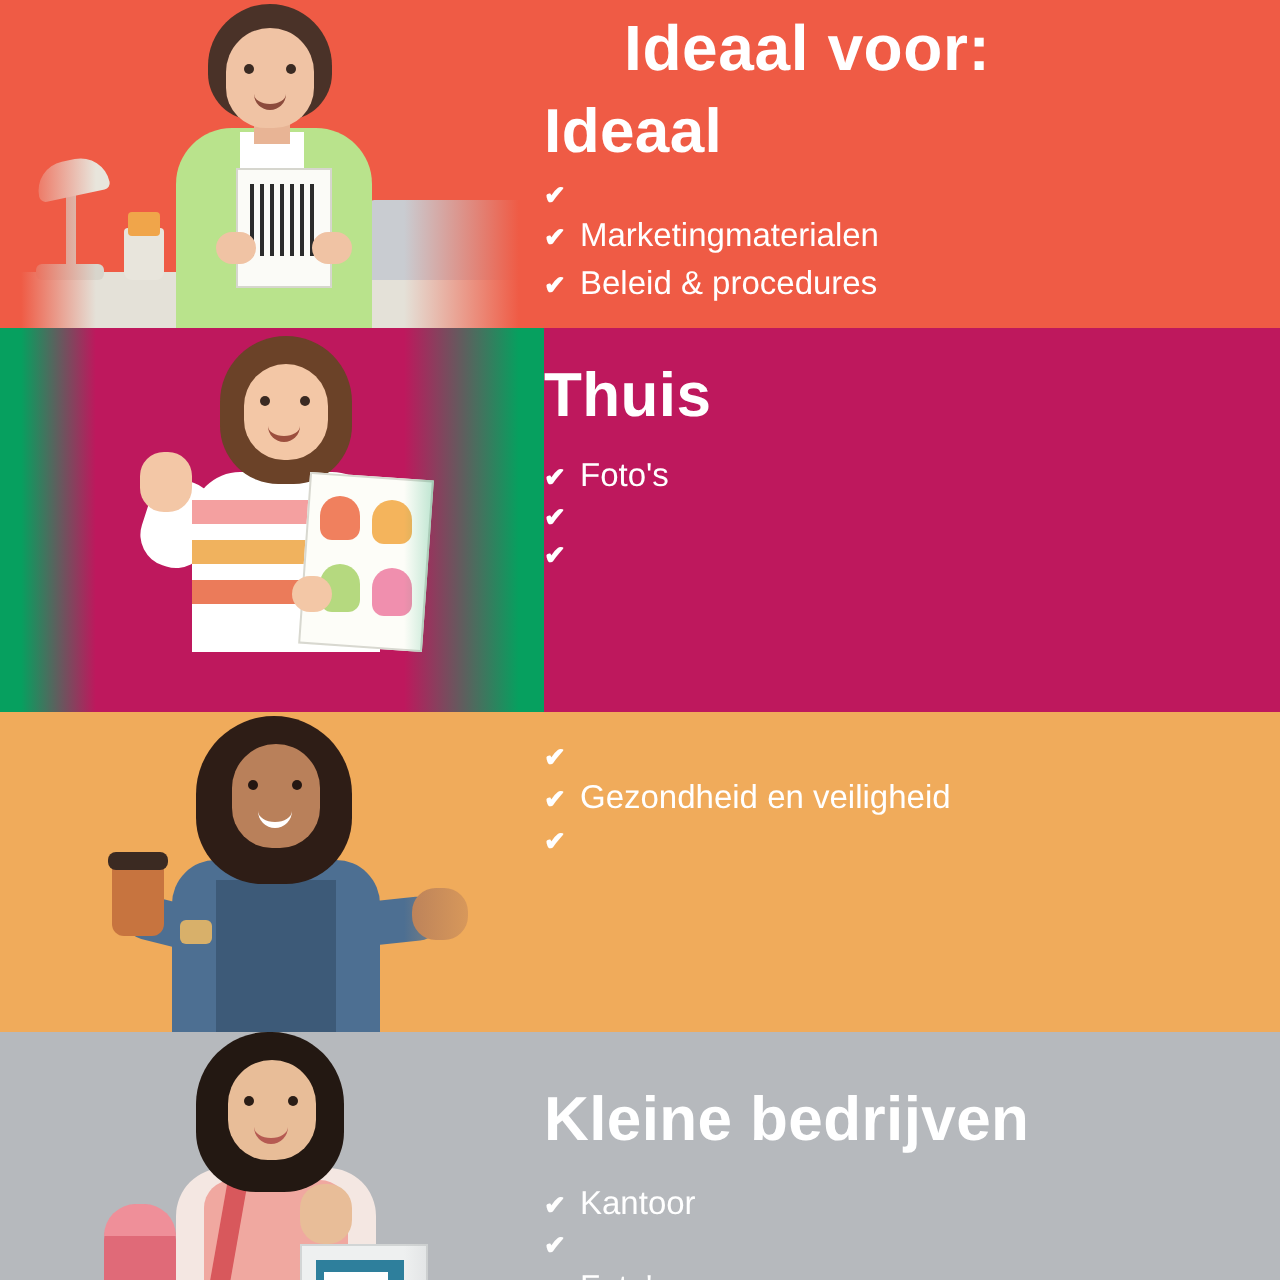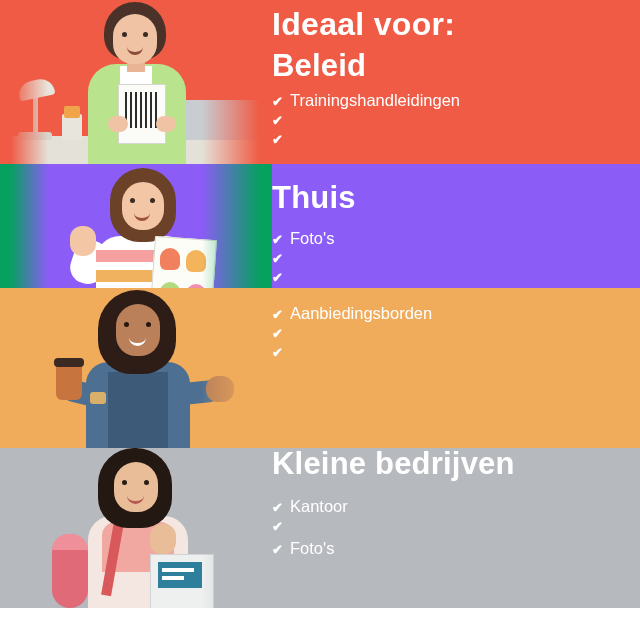--- a/index.html
+++ b/index.html
@@ -18,50 +18,51 @@
     width: 640px;
     height: 640px;
   }
   .band {
     position: relative;
     width: 100%;
     box-sizing: border-box;
     overflow: hidden;
   }
   .band-1 { height: 164px; background: #ef5b45; }
-  .band-2 { height: 124px; background: #8b5cf6; }
+  .band-2 { height: 192px; background: #be185d; }
   .band-3 { height: 160px; background: #f0ab5b; }
   .band-4 { height: 160px; background: #b6b9bd; }
 
   
   .text-col {
     position: absolute;
     left: 272px;
     top: 0;
     right: 8px;
     height: 100%;
     color: #ffffff;
   }
   .headline-top {
     font-size: 32px;
     font-weight: bold;
     letter-spacing: 0.3px;
     line-height: 1;
     padding-top: 8px;
+    margin-left: 40px;
   }
   .headline {
     font-size: 31px;
     font-weight: bold;
     line-height: 1;
     letter-spacing: 0.2px;
   }
   .band-1 .headline { padding-top: 10px; }
   .band-2 .headline { padding-top: 18px; }
   .band-3 .headline { padding-top: 28px; }
-  .band-4 .headline { }
+  .band-4 .headline { padding-top: 28px; }
 
   .bullets {
     list-style: none;
     margin: 0;
     padding: 0;
   }
   .band-1 .bullets { margin-top: 8px; }
   .band-2 .bullets { margin-top: 14px; }
   .band-3 .bullets { margin-top: 14px; }
   .band-4 .bullets { margin-top: 16px; }
@@ -315,31 +316,32 @@
       <div class="shape b1-smile"></div>
       <div class="shape b1-paper"></div>
       <div class="shape b1-barcode"></div>
       <div class="shape b1-hand-l"></div>
       <div class="shape b1-hand-r"></div>
       <div class="fade-left"></div>
       <div class="fade-right"></div>
     </div>
     <div class="text-col">
       <div class="headline-top">Ideaal voor:</div>
-      <div class="headline">Beleid</div>
+      <div class="headline">Ideaal</div>
       <ul class="bullets">
         <li>
           <span class="check">✔</span>
-          <span>Trainingshandleidingen</span>
-        </li>
-        <li>
-          <span class="check">✔</span>
-        </li>
-        <li>
-          <span class="check">✔</span>
+        </li>
+        <li>
+          <span class="check">✔</span>
+          <span>Marketingmaterialen</span>
+        </li>
+        <li>
+          <span class="check">✔</span>
+          <span>Beleid &amp; procedures</span>
         </li>
       </ul>
     </div>
   </section>
 
   <section class="band band-2">
     <div class="photo">
       <div class="shape b2-arm"></div>
       <div class="shape b2-body"></div>
       <div class="shape b2-stripe1"></div>
@@ -394,24 +396,24 @@
       <div class="shape b3-cup"></div>
       <div class="shape b3-cup-lid"></div>
       <div class="shape b3-watch"></div>
       <div class="fade-left"></div>
       <div class="fade-right"></div>
     </div>
     <div class="text-col">
       <ul class="bullets">
         <li>
           <span class="check">✔</span>
-          <span>Aanbiedingsborden</span>
-        </li>
-        <li>
-          <span class="check">✔</span>
+        </li>
+        <li>
+          <span class="check">✔</span>
+          <span>Gezondheid en veiligheid</span>
         </li>
         <li>
           <span class="check">✔</span>
         </li>
       </ul>
     </div>
   </section>
 
   <section class="band band-4">
     <div class="photo">

